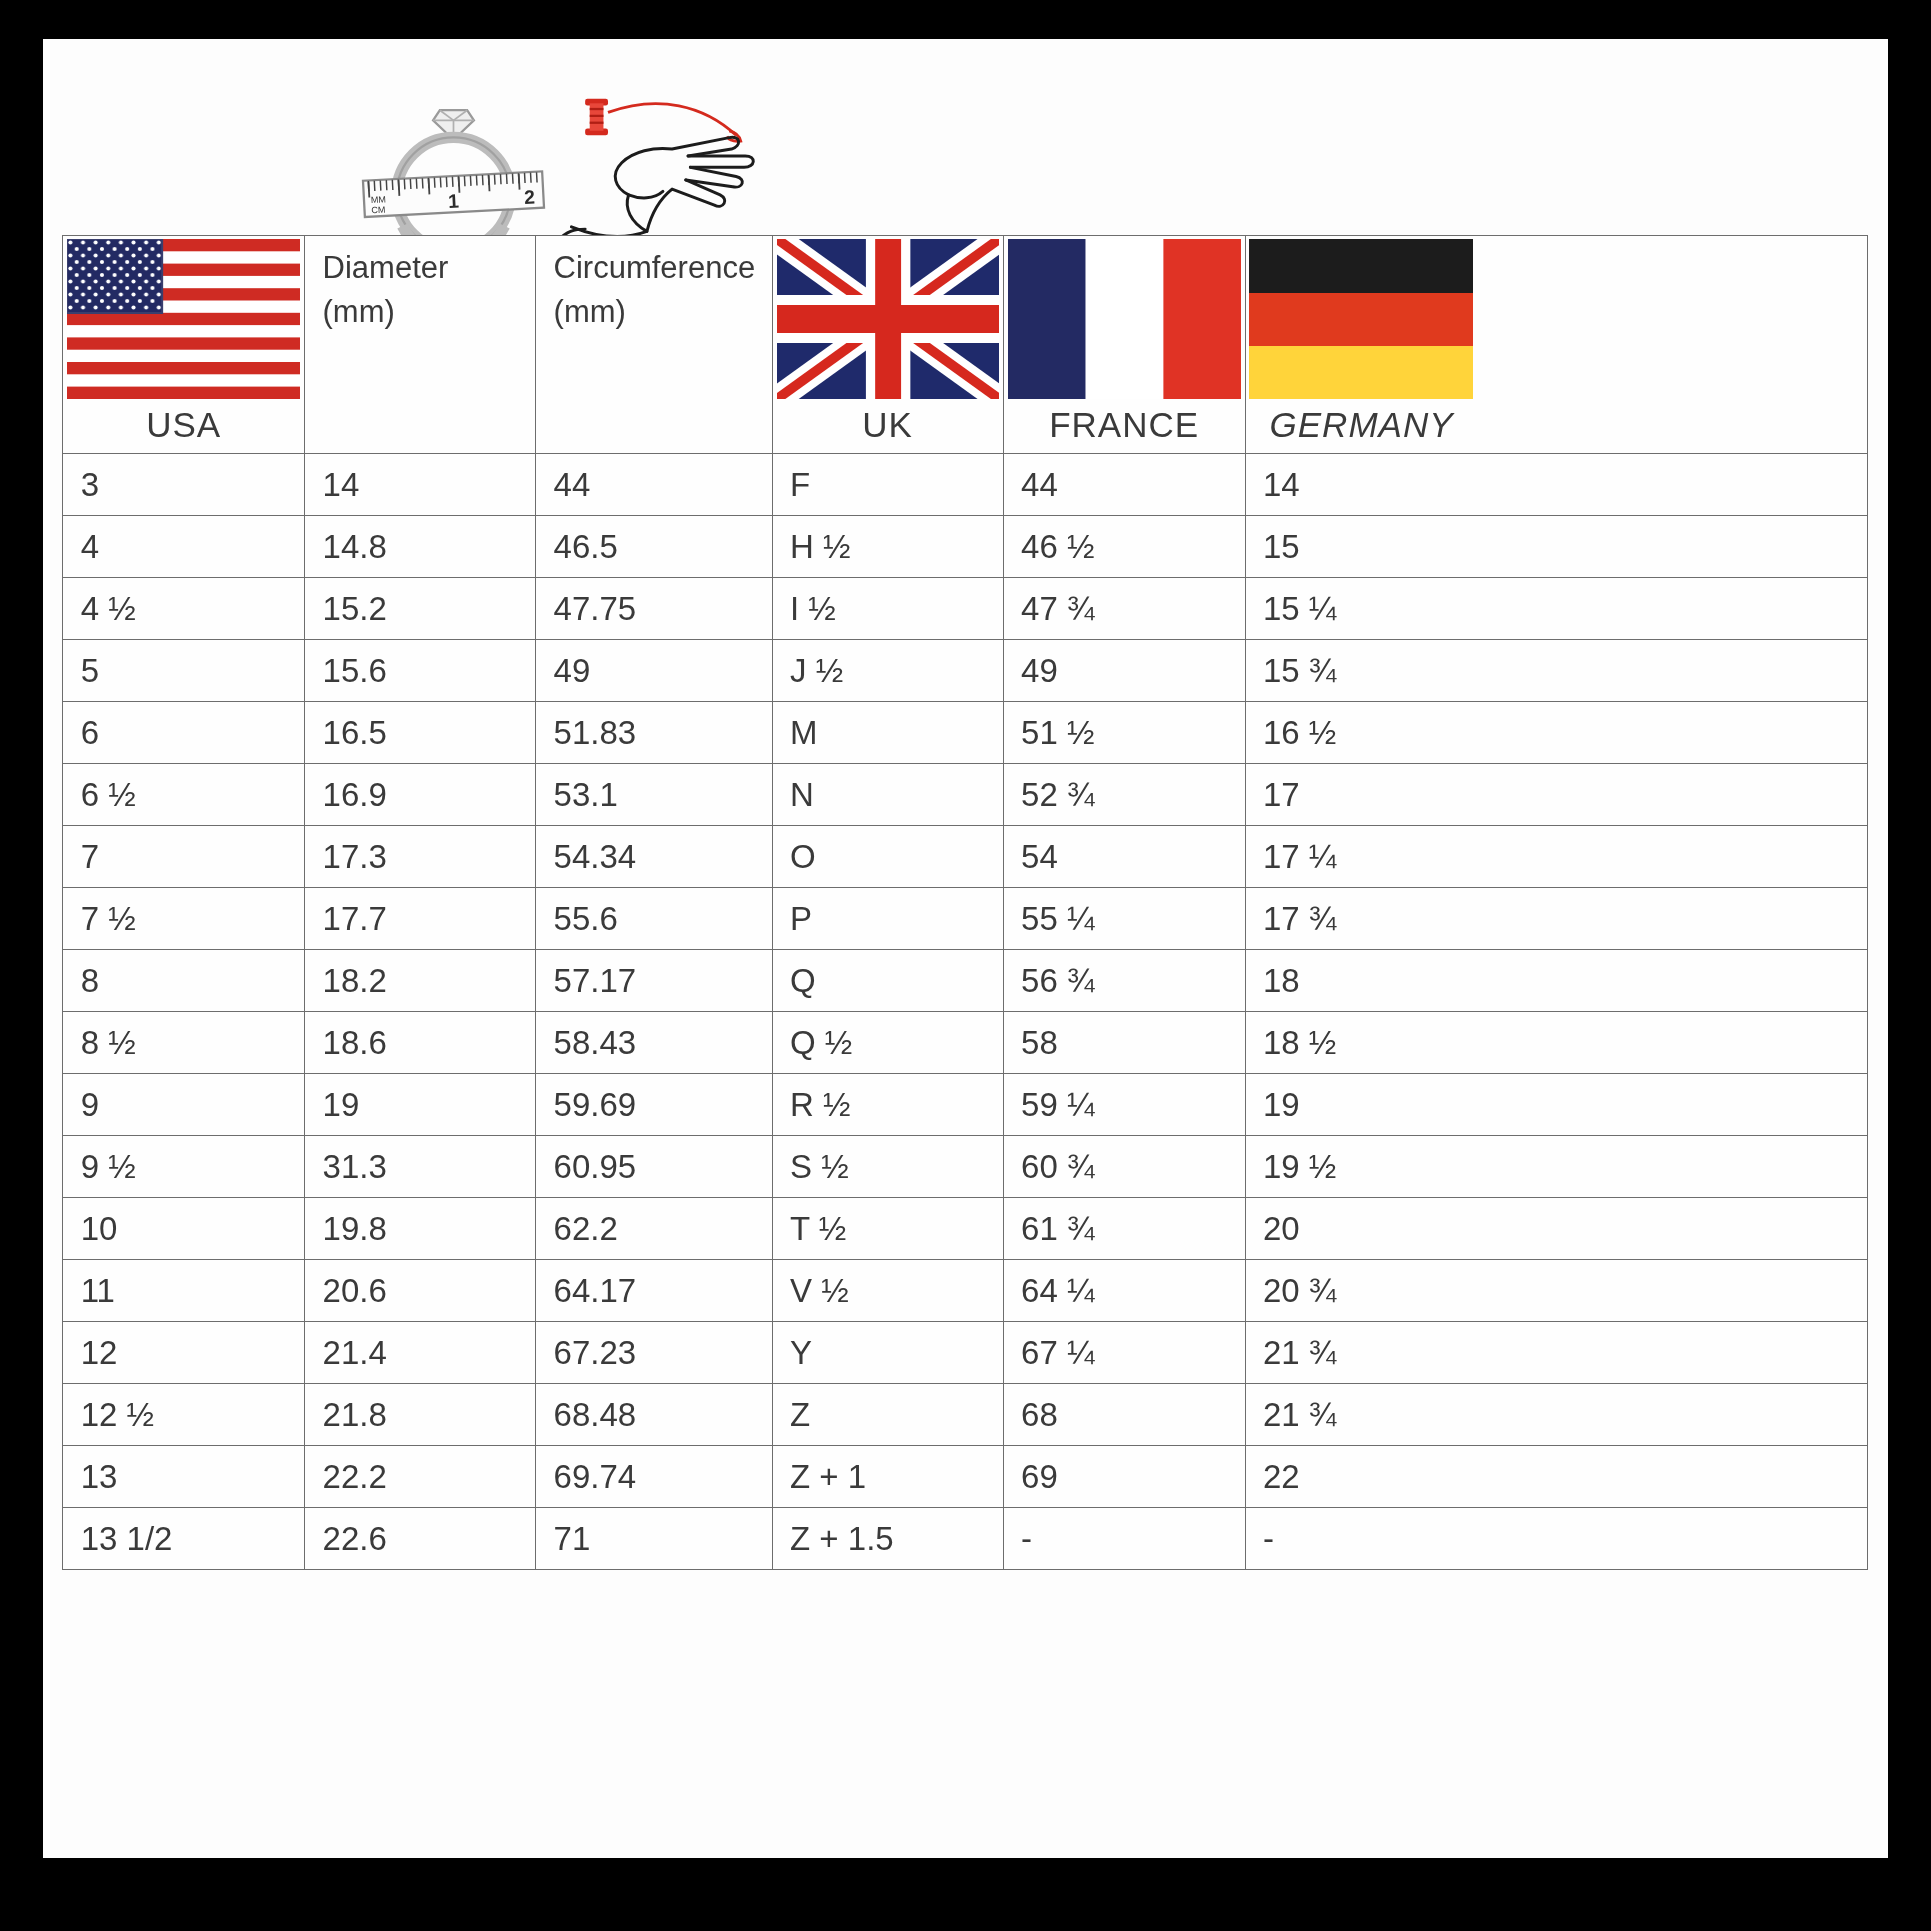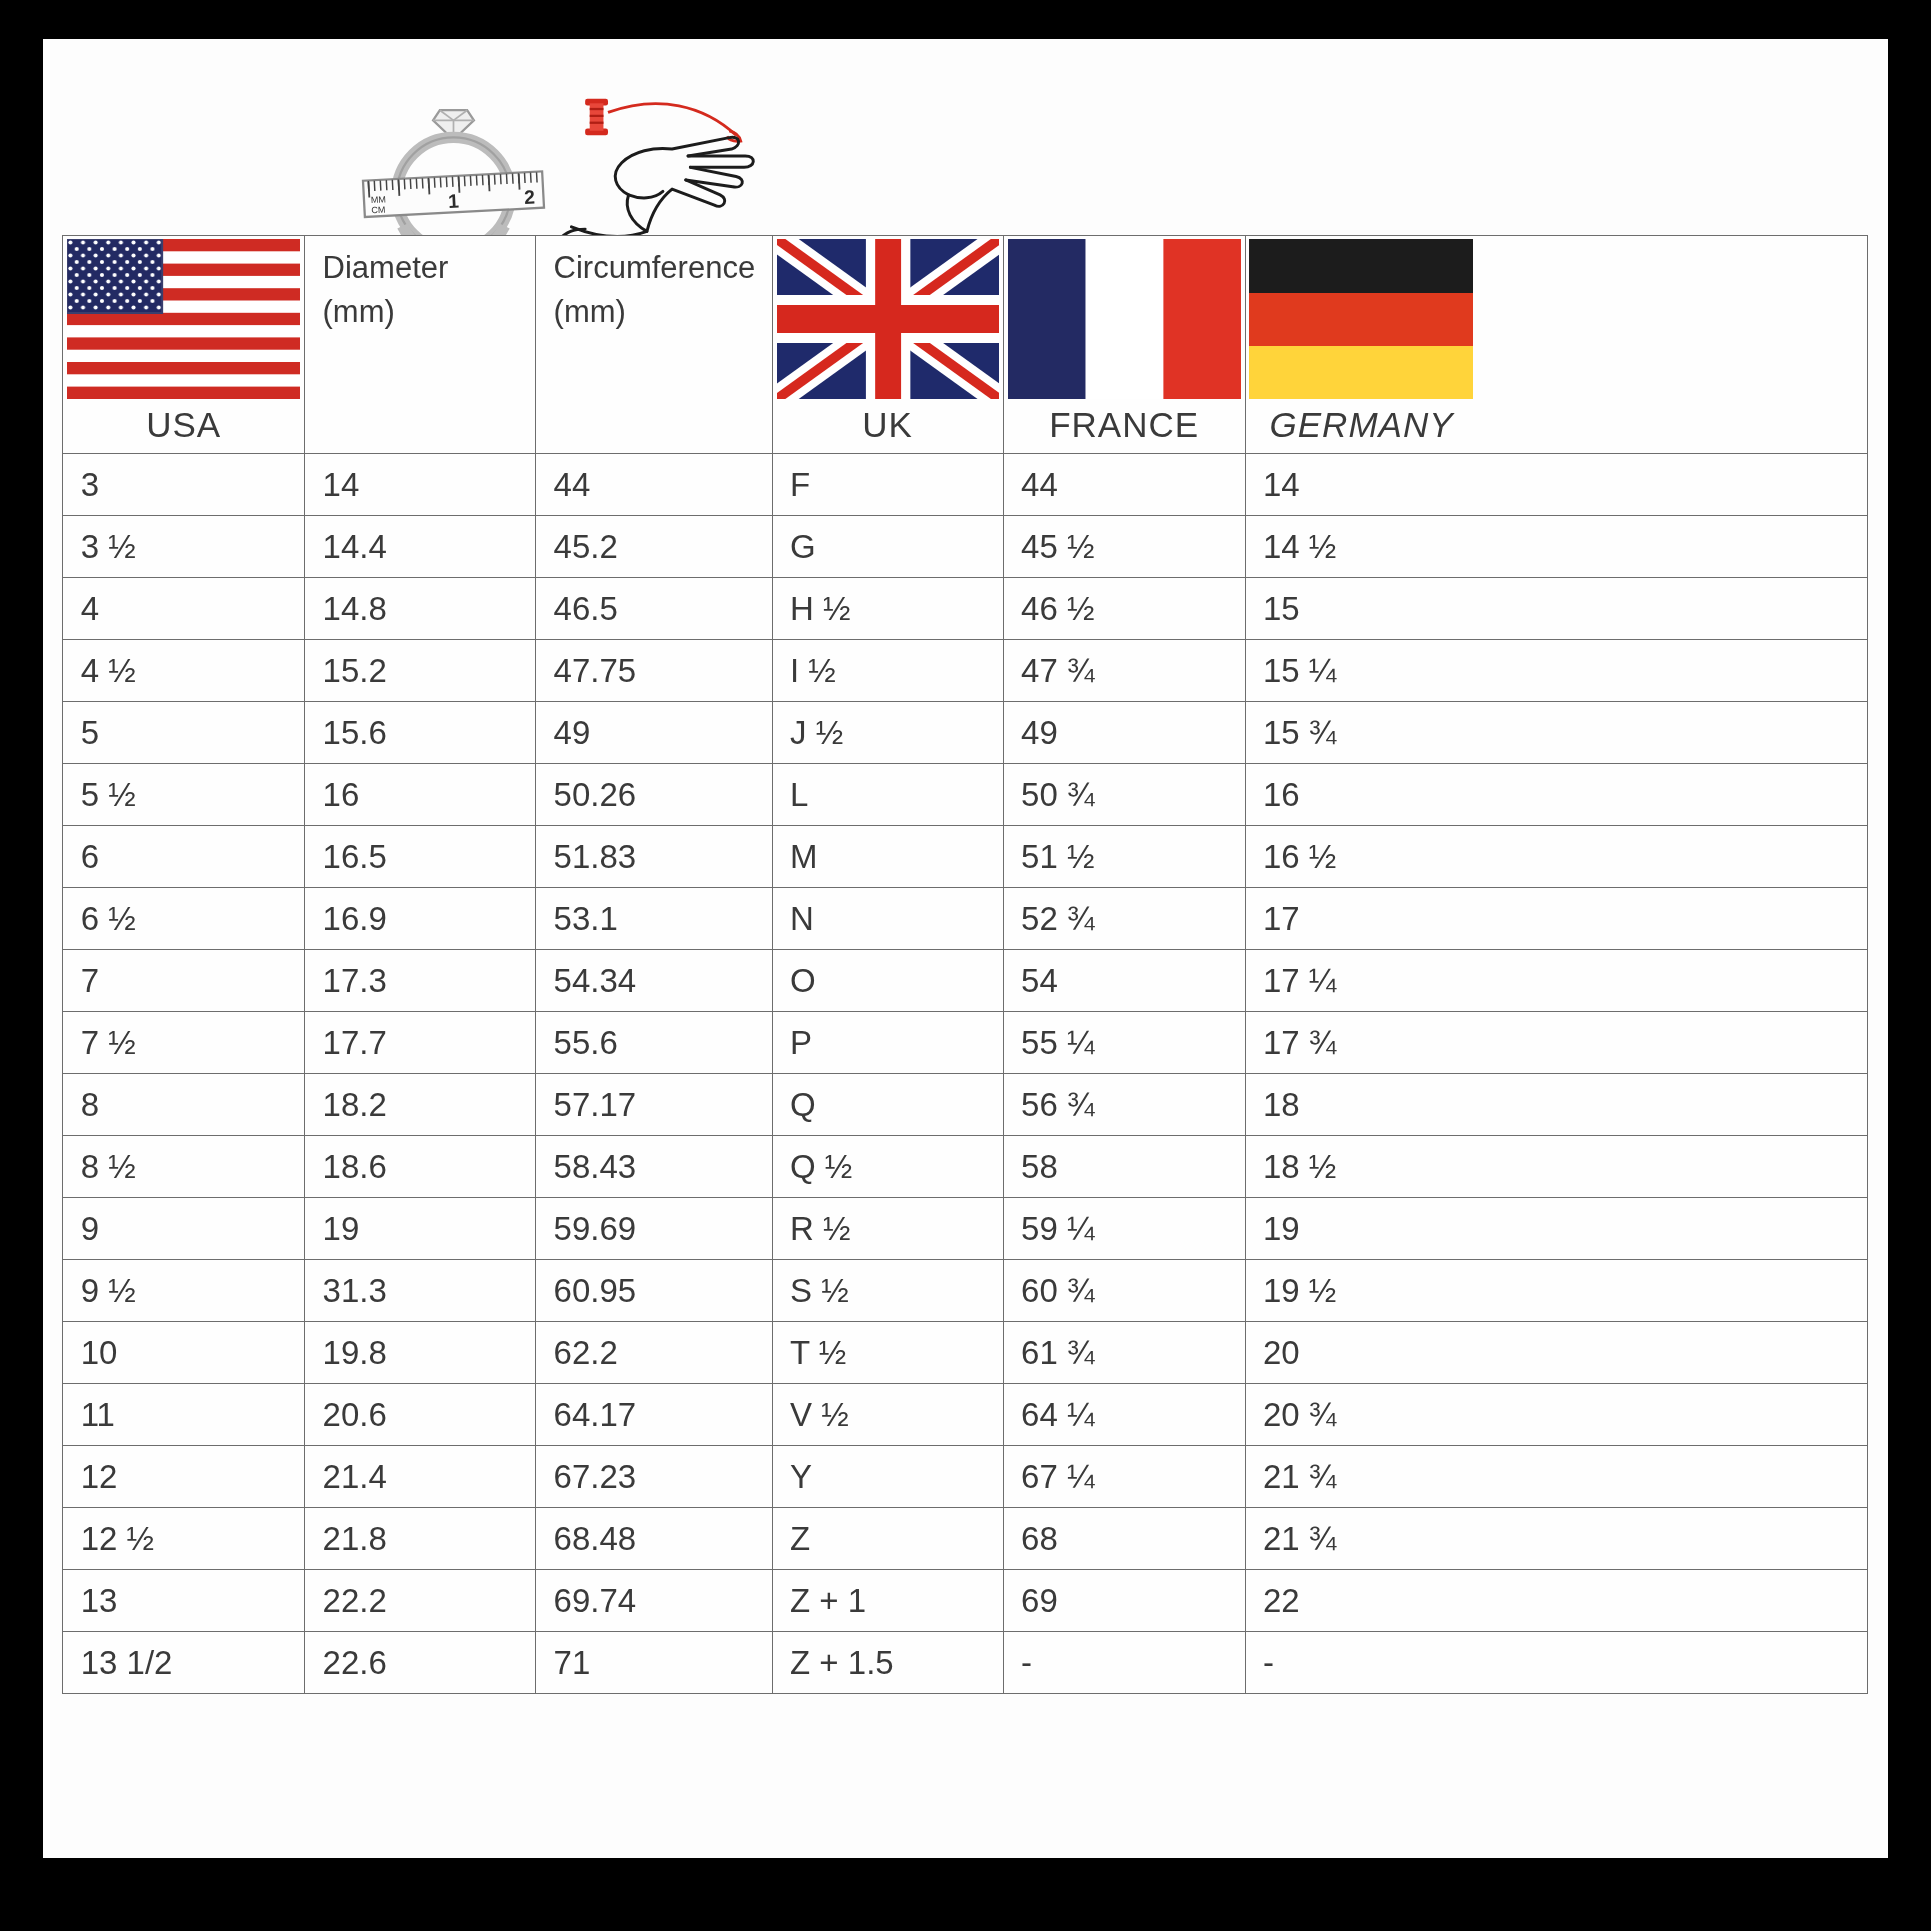--- a/index.html
+++ b/index.html
@@ -218,28 +218,20 @@
     <tbody>
         <tr>
           <td>3</td>
           <td>14</td>
           <td>44</td>
           <td>F</td>
           <td>44</td>
           <td>14</td>
         </tr>
         <tr>
-          <td>3 ½</td>
-          <td>14.4</td>
-          <td>45.2</td>
-          <td>G</td>
-          <td>45 ½</td>
-          <td>14 ½</td>
-        </tr>
-        <tr>
           <td>4</td>
           <td>14.8</td>
           <td>46.5</td>
           <td>H ½</td>
           <td>46 ½</td>
           <td>15</td>
         </tr>
         <tr>
           <td>4 ½</td>
           <td>15.2</td>
@@ -250,28 +242,20 @@
         </tr>
         <tr>
           <td>5</td>
           <td>15.6</td>
           <td>49</td>
           <td>J ½</td>
           <td>49</td>
           <td>15 ¾</td>
         </tr>
         <tr>
-          <td>5 ½</td>
-          <td>16</td>
-          <td>50.26</td>
-          <td>L</td>
-          <td>50 ¾</td>
-          <td>16</td>
-        </tr>
-        <tr>
           <td>6</td>
           <td>16.5</td>
           <td>51.83</td>
           <td>M</td>
           <td>51 ½</td>
           <td>16 ½</td>
         </tr>
         <tr>
           <td>6 ½</td>
           <td>16.9</td>

